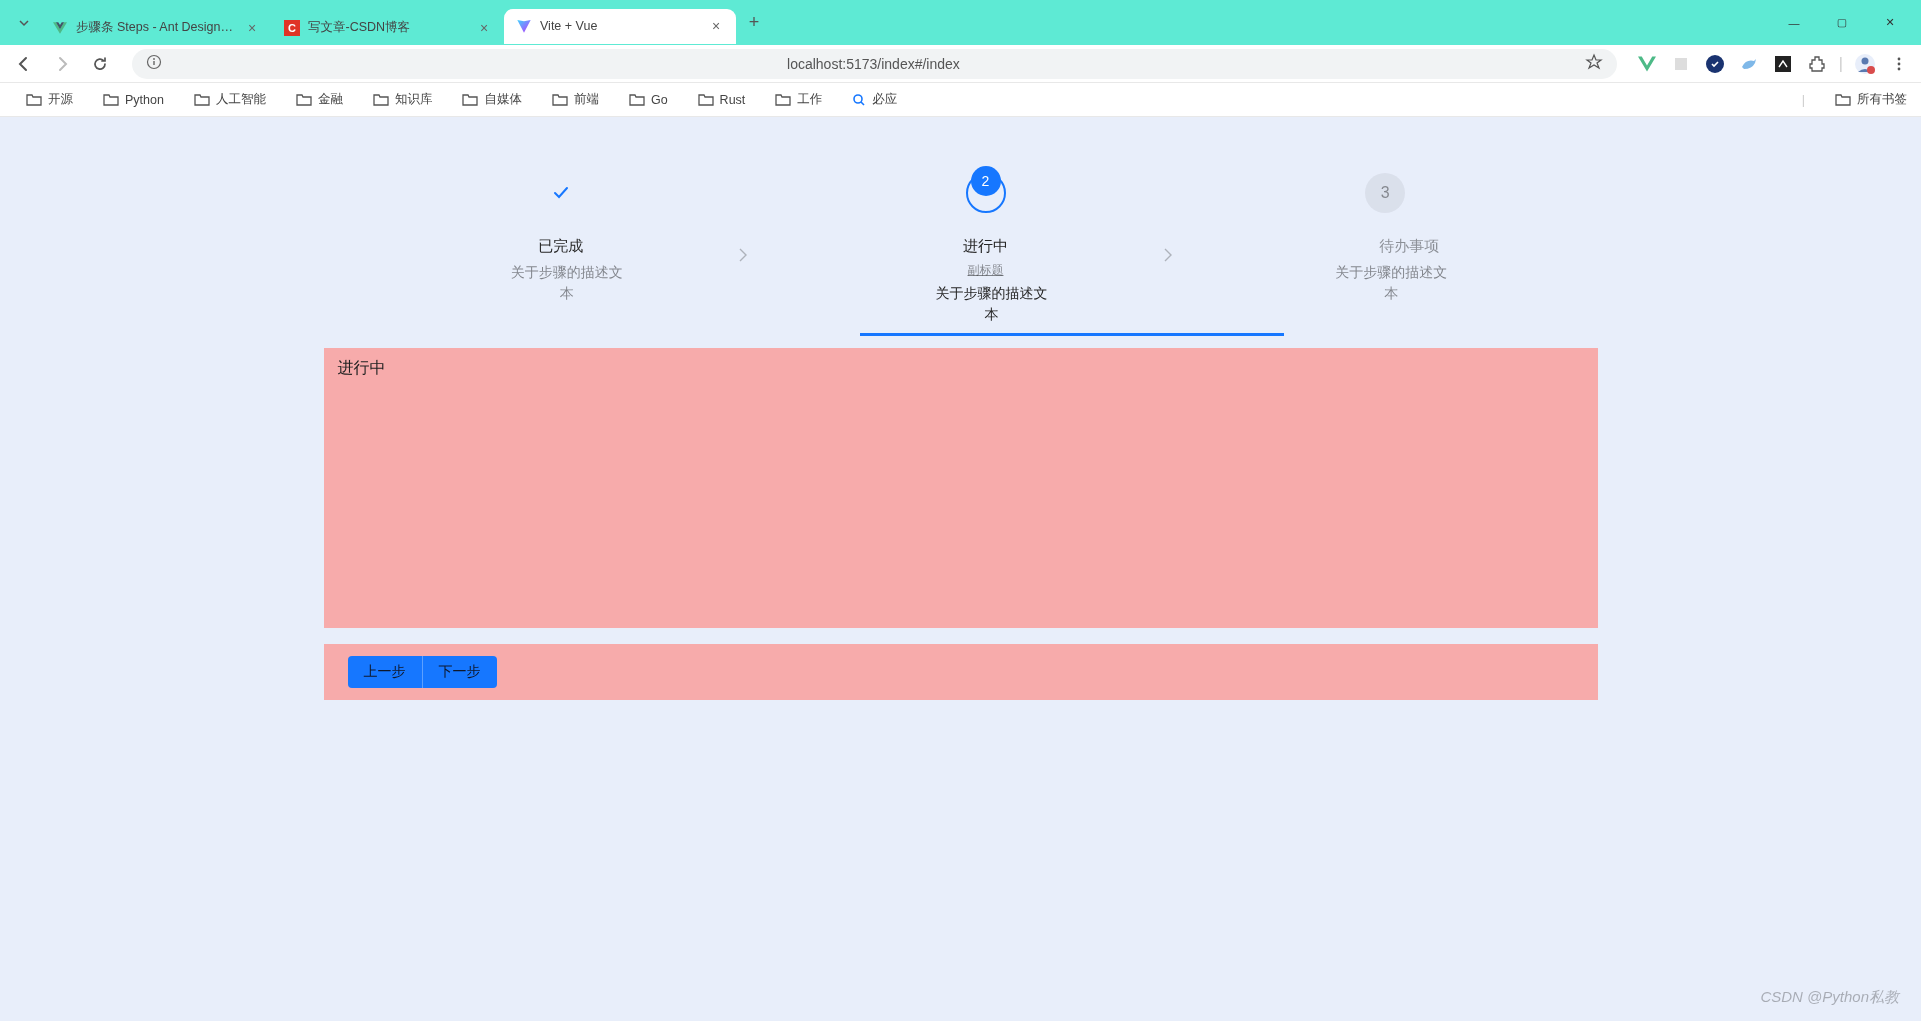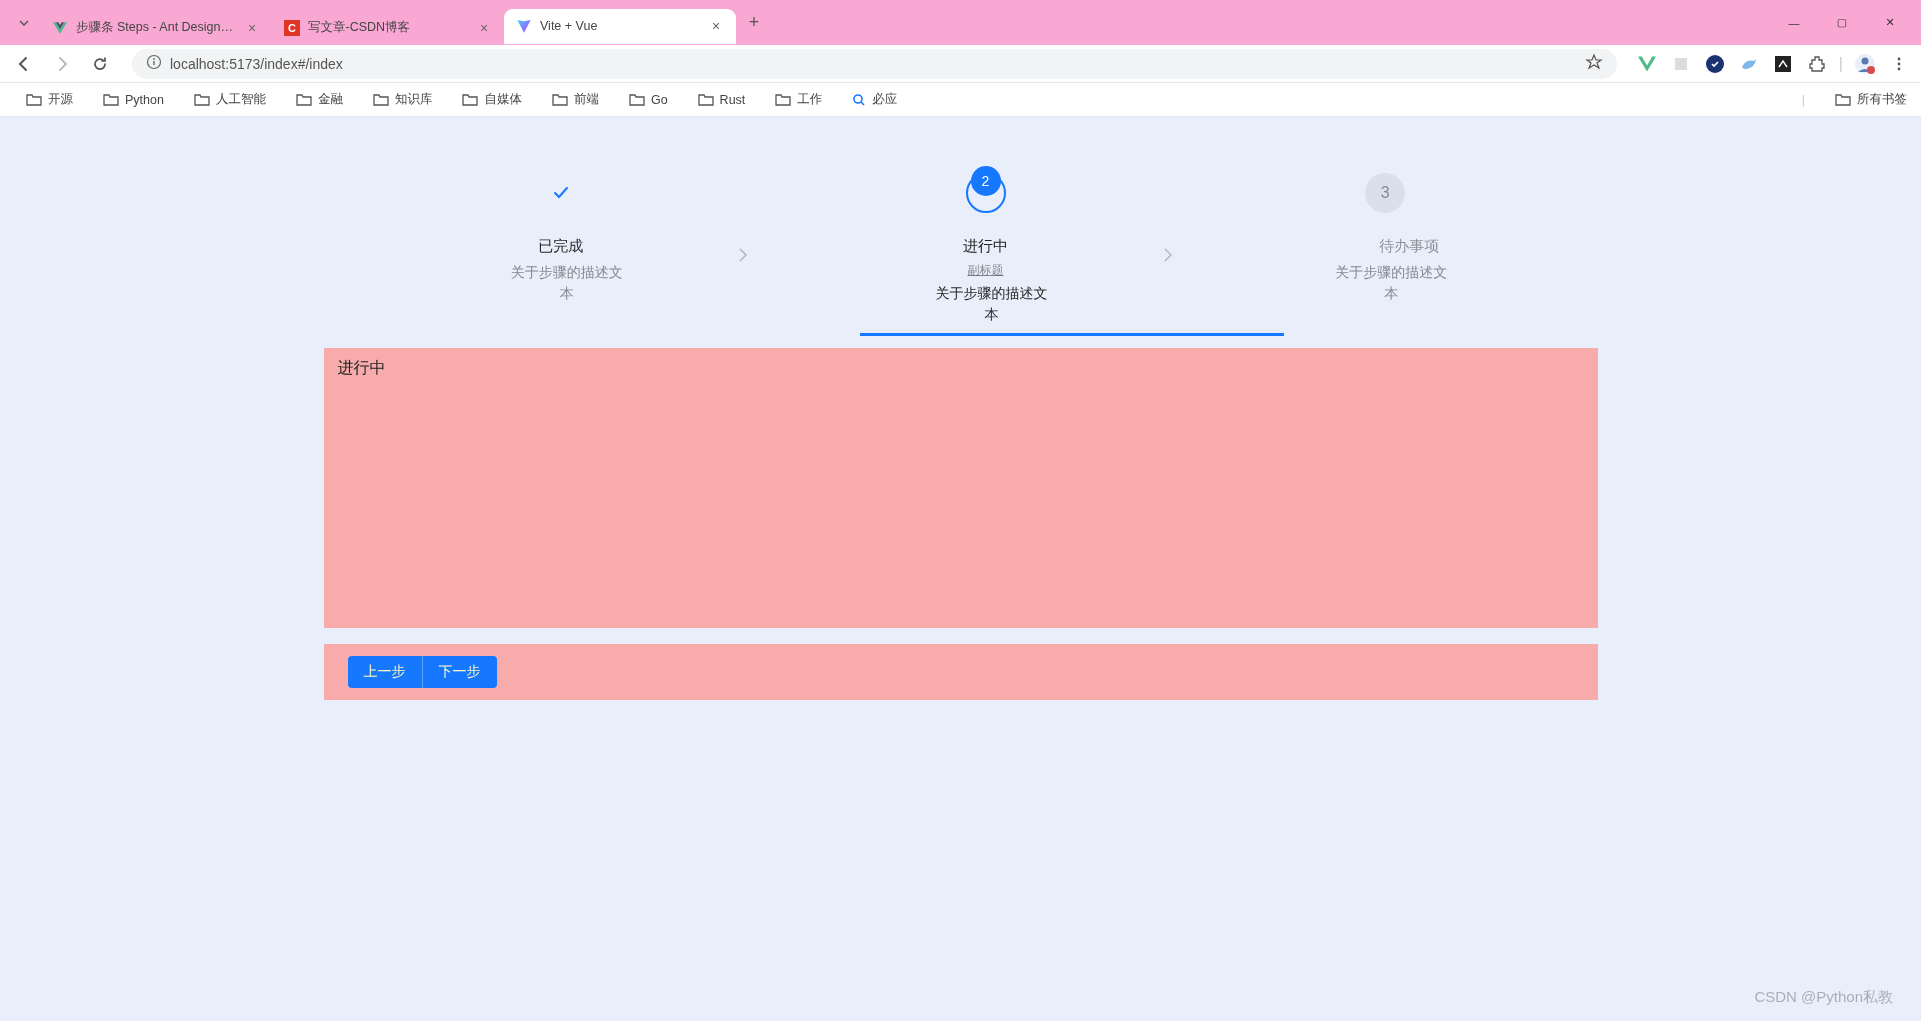--- a/index.html
+++ b/index.html
@@ -1,33 +1,33 @@
 <!DOCTYPE html>
 <html><head>
   <meta charset="utf-8">
   <style>
     * { margin: 0; padding: 0; box-sizing: border-box; font-family: "Segoe UI", "Microsoft YaHei", sans-serif; }
     body { background: #fff; width: 1921px; height: 1021px; overflow: hidden; position: relative; }
 
     
-    .browser-top { background: #f9a8d4; height: 45px; display: flex; align-items: center; padding: 0 8px; }
+    .browser-top { background: #5eead4; height: 45px; display: flex; align-items: center; padding: 0 8px; }
     .tab-dropdown { width: 32px; height: 28px; display: flex; align-items: center; justify-content: center; color: #555; cursor: pointer; }
     .tab { height: 35px; margin-top: 10px; border-radius: 9px 9px 0 0; display: flex; align-items: center; padding: 0 12px; gap: 8px; width: 232px; font-size: 12.5px; color: #444; }
     .tab.active { background: #fff; margin-top: 7px; }
     .tab-icon { width: 16px; height: 16px; display: flex; align-items: center; justify-content: center; }
     .tab-title { flex: 1; white-space: nowrap; overflow: hidden; text-overflow: ellipsis; }
     .tab-close { width: 16px; height: 16px; display: flex; align-items: center; justify-content: center; color: #666; cursor: pointer; font-size: 14px; }
     .new-tab { width: 28px; height: 28px; display: flex; align-items: center; justify-content: center; color: #555; font-size: 18px; cursor: pointer; margin-left: 4px; }
     .window-controls { margin-left: auto; display: flex; gap: 2px; }
     .win-btn { width: 46px; height: 32px; display: flex; align-items: center; justify-content: center; color: #333; cursor: pointer; font-size: 11px; }
 
     .nav-bar { background: #fff; height: 38px; display: flex; align-items: center; padding: 0 10px; gap: 10px; border-bottom: 1px solid #e8e8e8; }
     .nav-btn { width: 28px; height: 28px; display: flex; align-items: center; justify-content: center; color: #555; cursor: pointer; }
     .nav-btn.disabled { color: #bbb; }
-    .url-bar { flex: 1; height: 30px; border-radius: 15px; background: #f1f3f4; display: flex; align-items: center; padding: 0 14px; gap: 8px; color: #555; font-size: 14px; margin: 13px 8px; }
+    .url-bar { flex: 1; height: 30px; border-radius: 15px; background: #f1f3f4; display: flex; align-items: center; padding: 0 14px; gap: 8px; color: #555; font-size: 14px; margin: 13px 8px; text-align: center; }
     .url-text { flex: 1; }
     .ext-icon { width: 24px; height: 24px; display: flex; align-items: center; justify-content: center; cursor: pointer; }
     .badge-blue { width: 18px; height: 18px; border-radius: 50%; background: #1a3370; color: #fff; display: flex; align-items: center; justify-content: center; }
 
     .bookmarks-bar { background: #fff; height: 34px; display: flex; align-items: center; padding: 0 14px; gap: 18px; font-size: 12.5px; color: #444; border-bottom: 1px solid #e8e8e8; }
     .bm-item { display: flex; align-items: center; gap: 6px; cursor: pointer; padding-left: 12px; }
     .bm-spacer { flex: 1; }
 
     
     .page { background: #e8eefa; height: calc(1021px - 45px - 38px - 34px); position: relative; overflow-y: scroll; }
@@ -44,25 +44,25 @@
     .step-title { font-size: 15px; color: #262626; margin-bottom: 6px; }
     .step-title.wait { color: rgba(0,0,0,0.4); margin-left: 48px; }
     .step-sub { font-size: 12px; color: rgba(0,0,0,0.45); margin-bottom: 4px; text-decoration: underline; }
     .step-desc { font-size: 14px; color: rgba(0,0,0,0.45); text-align: center; line-height: 1.5; max-width: 120px; margin-left: 12px; }
     .step-desc.active { color: #262626; }
     .step-sep { display: flex; align-items: center; color: rgba(0,0,0,0.25); font-size: 12px; margin-top: 12px; margin-left: -60px; }
     .step-underline { width: 424px; height: 3px; background: #1677ff; margin: 8px auto 0; margin-left: 536px; }
 
     .content-box { background: #f7abab; margin-top: 12px; padding: 10px 14px; height: 280px; font-size: 16px; color: #222; }
     .action-box { background: #f7abab; margin-top: 16px; padding: 10px 24px; height: 56px; display: flex; gap: 0; align-items: center; }
-    .btn { background: #1677ff; color: #fef9c3; border: none; height: 32px; padding: 0 16px; font-size: 14px; border-radius: 4px; cursor: pointer; }
+    .btn { background: #1677ff; color: #0f172a; border: none; height: 32px; padding: 0 16px; font-size: 14px; border-radius: 4px; cursor: pointer; }
     .btn:first-child { border-radius: 4px 0 0 4px; border-right: 1px solid rgba(255,255,255,0.3); }
     .btn:last-child { border-radius: 0 4px 4px 0; }
 
-    .watermark { position: absolute; bottom: 14px; right: 28px; font-size: 15px; color: rgba(0,0,0,0.28); }
+    .watermark { position: absolute; bottom: 14px; right: 22px; font-size: 15px; color: rgba(0,0,0,0.28); font-style: italic; }
     
     .vue-logo { width: 14px; height: 12px; }
     .csdn-logo { width: 16px; height: 16px; background: #e03426; color: #fff; display: flex; align-items: center; justify-content: center; font-size: 11px; font-weight: bold; }
     .vite-logo svg { width: 16px; height: 16px; }
   </style>
 </head>
 <body>
 
 <div class="browser-top">
   <div class="tab-dropdown">

